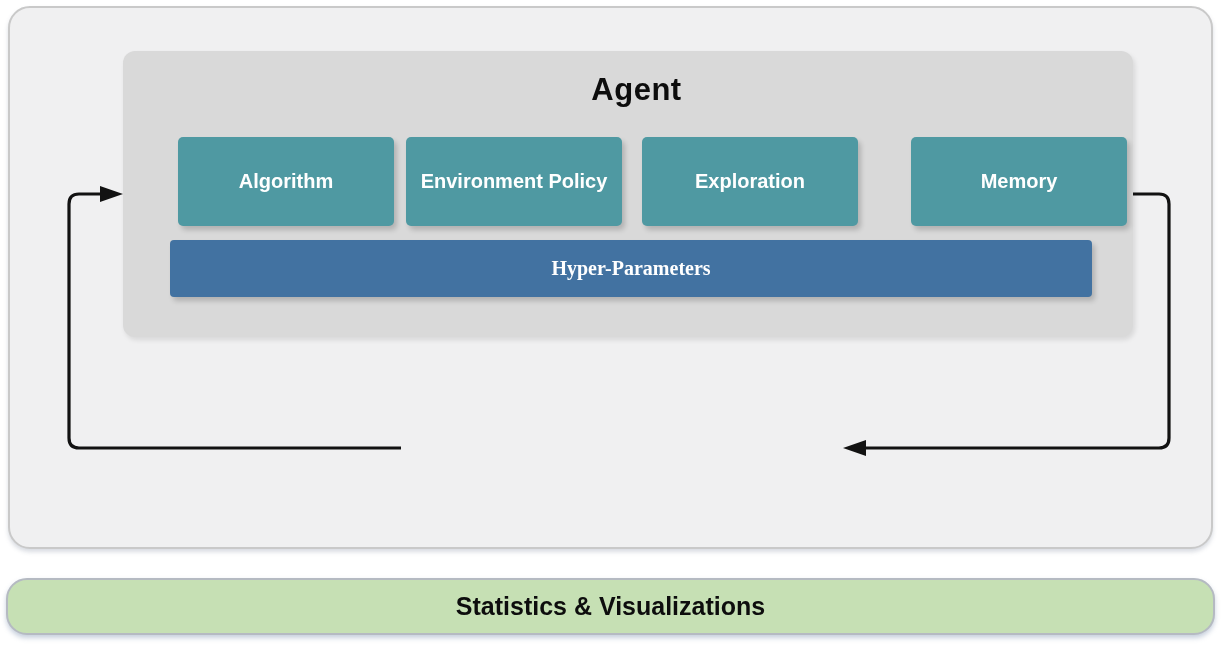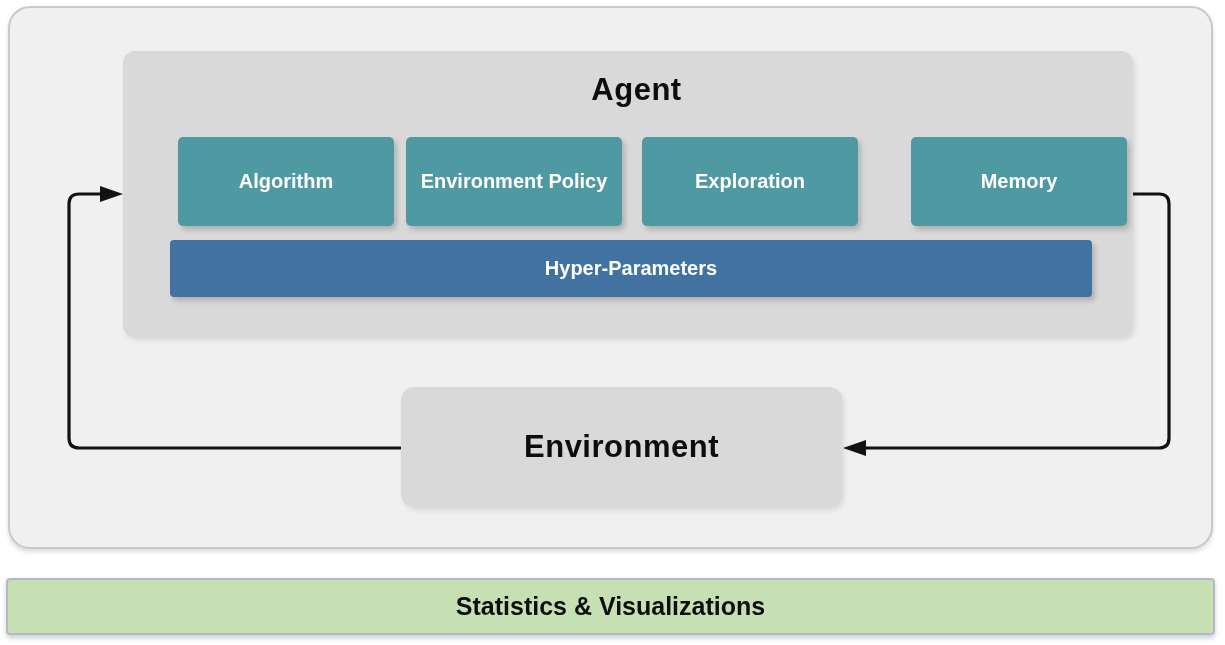--- a/index.html
+++ b/index.html
@@ -73,20 +73,21 @@
     width: 922px; height: 57px;
     background: var(--blue, #4272a1);
     border-radius: 4px;
     box-shadow: 3px 4px 5px rgba(0,0,0,0.18);
     display: flex;
     align-items: center;
     justify-content: center;
     color: #ffffff;
     font-size: 20px;
     font-weight: 700;
+    font-family: Liberation Serif, serif;
   }
   
   .environment-box {
     position: absolute;
     left: 401px; top: 387px;
     width: 441px; height: 120px;
     background: var(--box-gray, #d9d9d9);
     border-radius: 13px;
     box-shadow: 2px 3px 5px rgba(0,0,0,0.10);
     display: flex;
@@ -97,21 +98,21 @@
     font-weight: 700;
     letter-spacing: 0.5px;
   }
   
   .stats-bar {
     position: absolute;
     left: 6px; top: 578px;
     width: 1209px; height: 57px;
     background: var(--green, #c6e0b4);
     border: 2px solid #b5bac2;
-    border-radius: 4px;
+    border-radius: 21px;
     box-shadow: 0 3px 5px rgba(130, 150, 180, 0.45);
     box-sizing: border-box;
     display: flex;
     align-items: center;
     justify-content: center;
     color: #0d0d0d;
     font-size: 25px;
     font-weight: 700;
   }
   
@@ -132,23 +133,20 @@
   <div class="agent-box"></div>
   <div class="agent-title">Agent</div>
 
   <div class="component-box comp-0">Algorithm</div>
   <div class="component-box comp-1">Environment Policy</div>
   <div class="component-box comp-2">Exploration</div>
   <div class="component-box comp-3">Memory</div>
 
   <div class="hyper-bar">Hyper-Parameters</div>
 
-  <div class="environment-box">
-    <span>Environment</span>
-  </div>
 
   <div class="stats-bar">
     <span>Statistics &amp; Visualizations</span>
   </div>
 
   <svg class="flow-arrows" viewBox="0 0 1225 645" xmlns="http://www.w3.org/2000/svg">
 
     <path d="M 401 448 L 79 448 Q 69 448 69 438 L 69 204 Q 69 194 79 194 L 103 194" fill="none" stroke="#121212" stroke-width="3.2"></path>
     <path d="M 123 194 L 100 186 L 100 202 Z" fill="#121212" stroke="none"></path>
 

